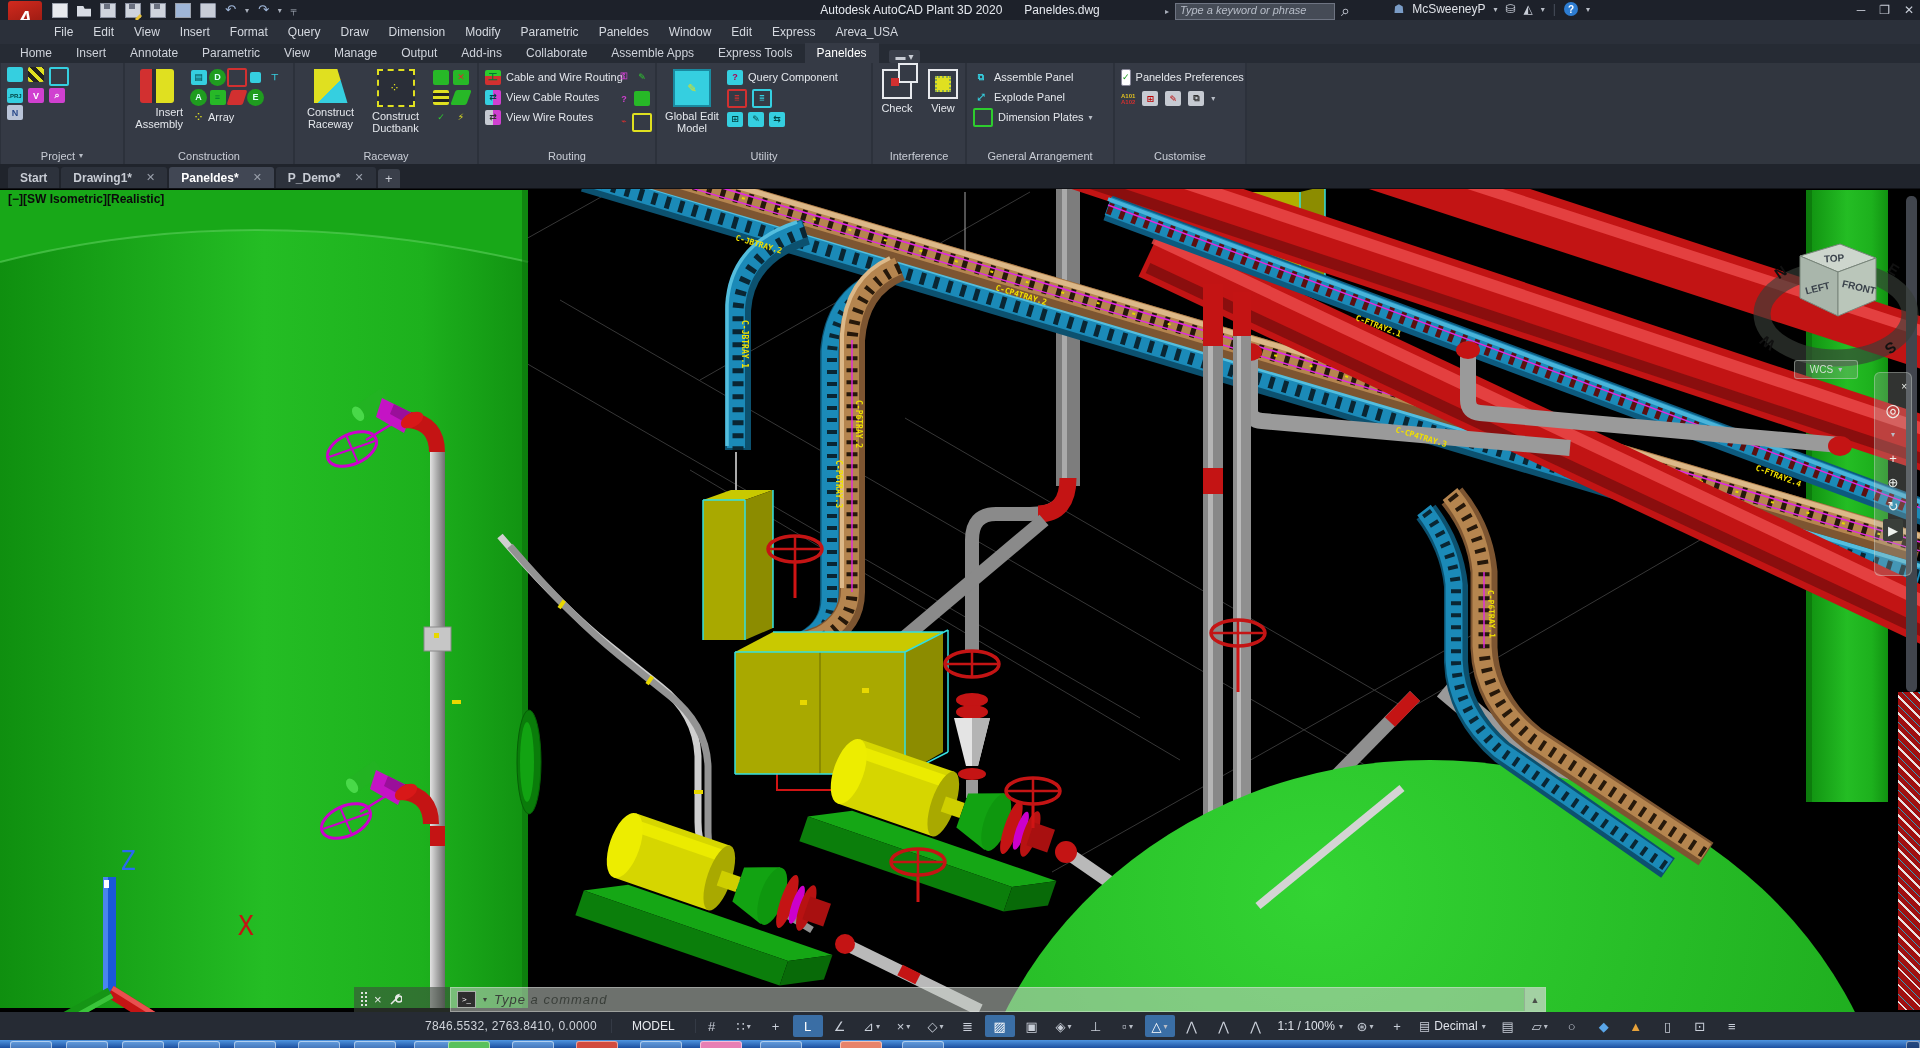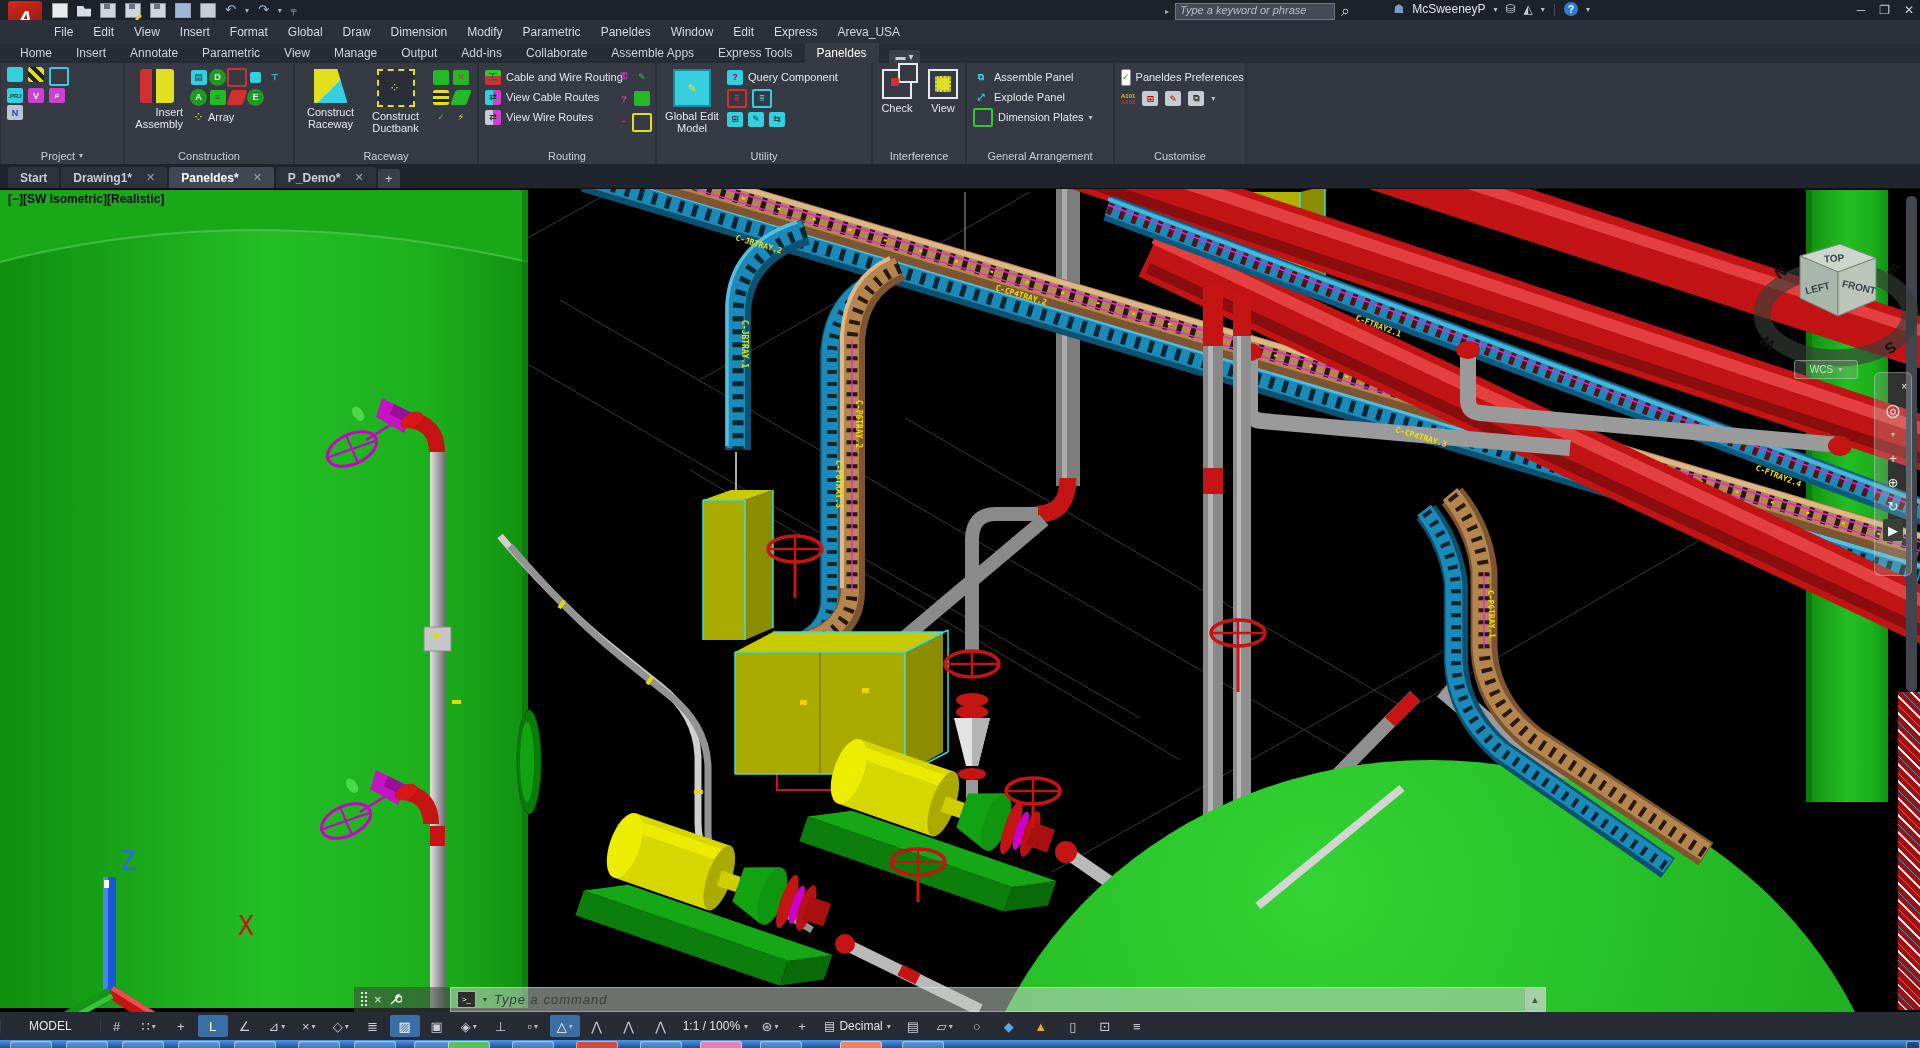--- a/index.html
+++ b/index.html
@@ -66,21 +66,21 @@
   
   .dtab{height:21px;display:flex;align-items:center;gap:14px;padding:0 12px;margin-right:2px;
         background:#2d323c;color:#c8ccd4;font-size:12px;border-radius:3px 3px 0 0;}
   .dtab.active{background:#414754;color:#fff;}
   .dtab .x{color:#9aa0ab;font-size:11px;}
   .plustab{width:22px;height:19px;background:#3a3f4a;border-radius:3px 3px 0 0;color:#c8ccd4;
         display:flex;align-items:center;justify-content:center;font-size:13px;}
   #tabbar .spacer{width:8px;}
   
   .sb-coords{color:#d0d4db;padding:0 14px 0 425px;letter-spacing:.3px;}
-  .sb-model{color:#e8eaee;padding:0 28px;border-left:1px solid #343a45;border-right:1px solid #343a45;}
+  .sb-model{color:#e8eaee;padding:0 20px;border-left:1px solid #343a45;border-right:1px solid #343a45;}
   .sbi{min-width:24px;height:22px;margin:0 1px;display:inline-flex;align-items:center;justify-content:center;
        gap:2px;color:#c9cfd9;font-size:13px;border-radius:2px;padding:0 3px;}
   .sbi.a{background:#3a6ea5;color:#fff;}
   .sb-text{color:#dfe3ea;padding:0 6px;display:flex;align-items:center;gap:4px;}
   
   #cmdline{left:354px;top:987px;width:1192px;height:25px;display:flex;z-index:4;font-size:13px;}
   .cmd-grip{width:84px;background:rgba(62,72,62,.58);display:flex;align-items:center;gap:7px;padding:0 6px;color:#e6e9e6;}
   .gripdots{width:7px;height:17px;background-image:radial-gradient(circle,#dfe3df 1px,transparent 1.3px);
      background-size:4px 4px;}
   .cmd-field{flex:1;background:rgba(198,206,198,.55);border:1px solid rgba(245,250,245,.35);
@@ -450,20 +450,23 @@
     <span class="qicon floppy pencil"></span>
     <span class="qicon floppy"></span>
     <span class="qicon page" style="background:#9fb6d8;"></span>
     <span class="qicon printer"></span>
     <span class="arrow">↶</span>
       <span class="mini">▾</span>
     <span class="arrow">↷</span>
       <span class="mini">▾</span>
     <span class="mini">╤</span>
   </div>
+  <div id="apptitle">
+    <span>Autodesk AutoCAD Plant 3D 2020</span><b>Paneldes.dwg</b>
+  </div>
   <div id="searchwrap">
     <span class="mini">▸</span>
     <span id="searchbox">Type a keyword or phrase</span>
     <span style="color:#c9ced8;">⌕</span>
   </div>
   <div id="idcluster">
     <span style="color:#7a9cc6;">☗</span>
     <span>McSweeneyP</span>
     <span class="caret">▾</span>
     <span style="color:#c9ced8;">⛁</span>
@@ -482,21 +485,21 @@
 
 <div class="abs" id="menubar">
   <div style="width:44px;"></div>
   <div style="display:flex;">
 
   <span class="mi">File</span>
       <span class="mi">Edit</span>
       <span class="mi">View</span>
       <span class="mi">Insert</span>
       <span class="mi">Format</span>
-      <span class="mi">Global</span>
+      <span class="mi">Query</span>
       <span class="mi">Draw</span>
       <span class="mi">Dimension</span>
       <span class="mi">Modify</span>
       <span class="mi">Parametric</span>
       <span class="mi">Paneldes</span>
       <span class="mi">Window</span>
       <span class="mi">Edit</span>
       <span class="mi">Express</span>
       <span class="mi">Areva_USA</span>
     </div>
@@ -756,20 +759,21 @@
   </div>
   <div class="cmd-field">
     <span class="promptbox">&gt;_</span>
     <span class="caret" style="color:#3a3f3a;">▾</span>
     <span class="ph">Type a command</span>
     <span class="cmd-up">▲</span>
   </div>
 </div>
 
 <div class="abs" id="statusbar">
+  <span class="sb-coords">7846.5532, 2763.8410, 0.0000</span>
   <span class="sb-model">MODEL</span>
   <div style="display:flex;align-items:center;">
 
   <span class="sbi">
         <span>#</span>
       </span>
       <span class="sbi">
         <span>∷</span>
         <span class="caret">▾</span>
       </span>

